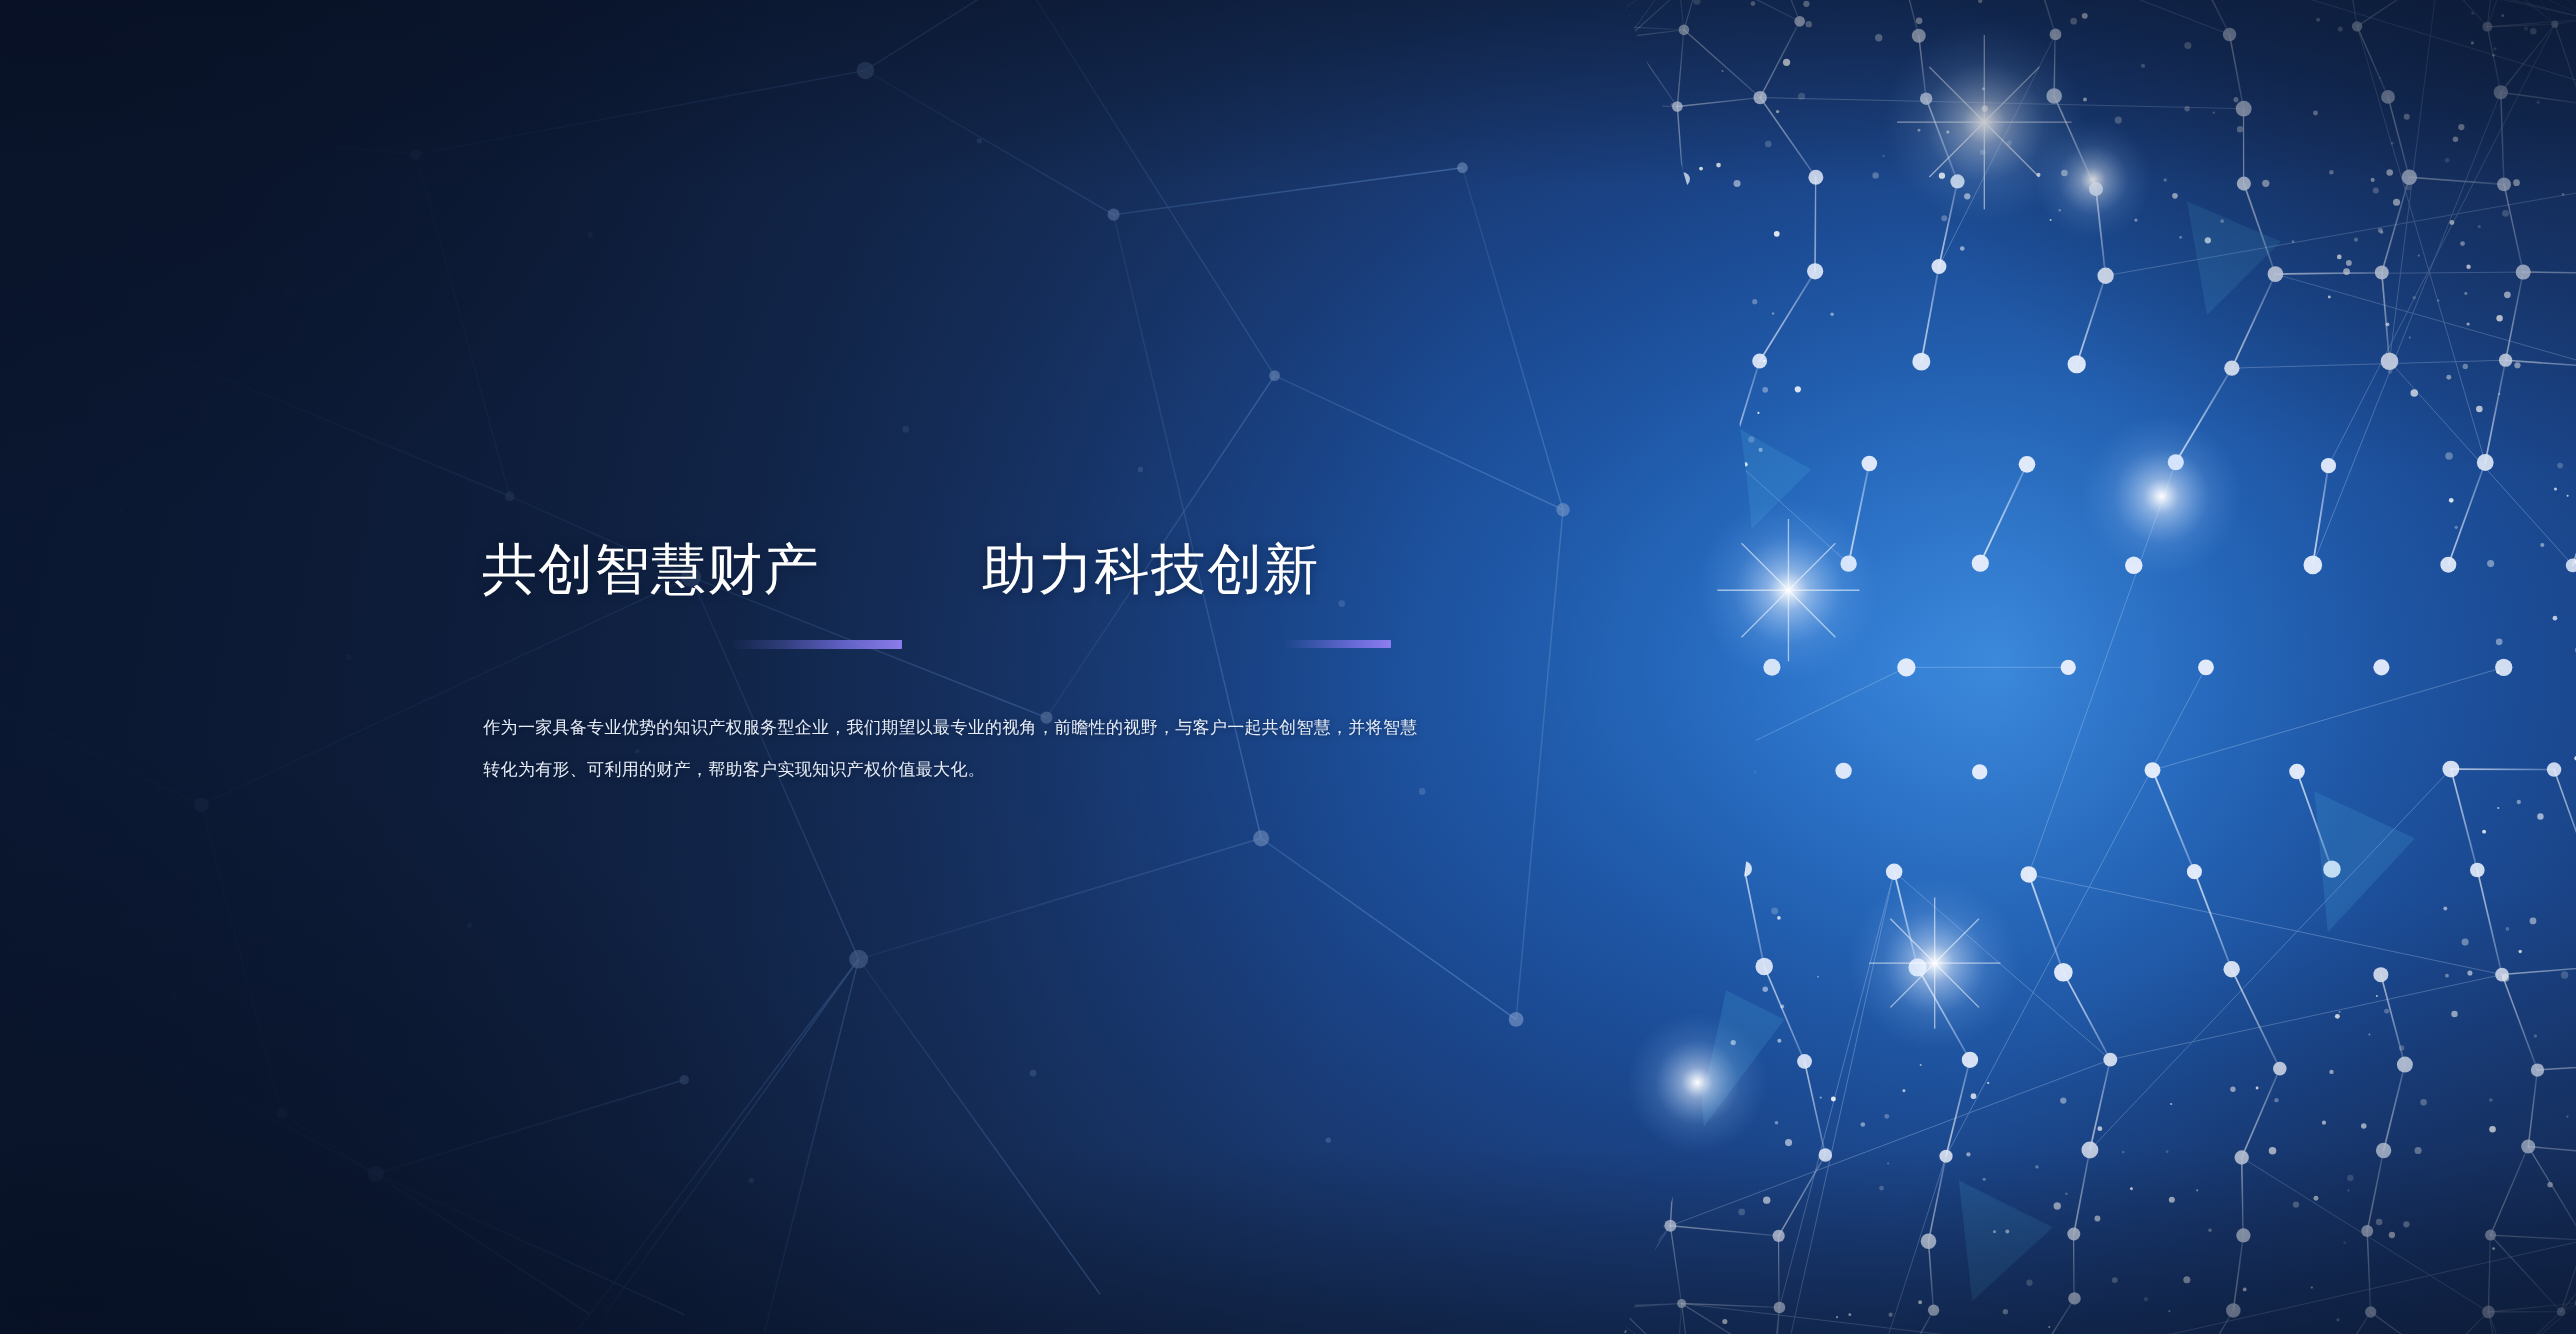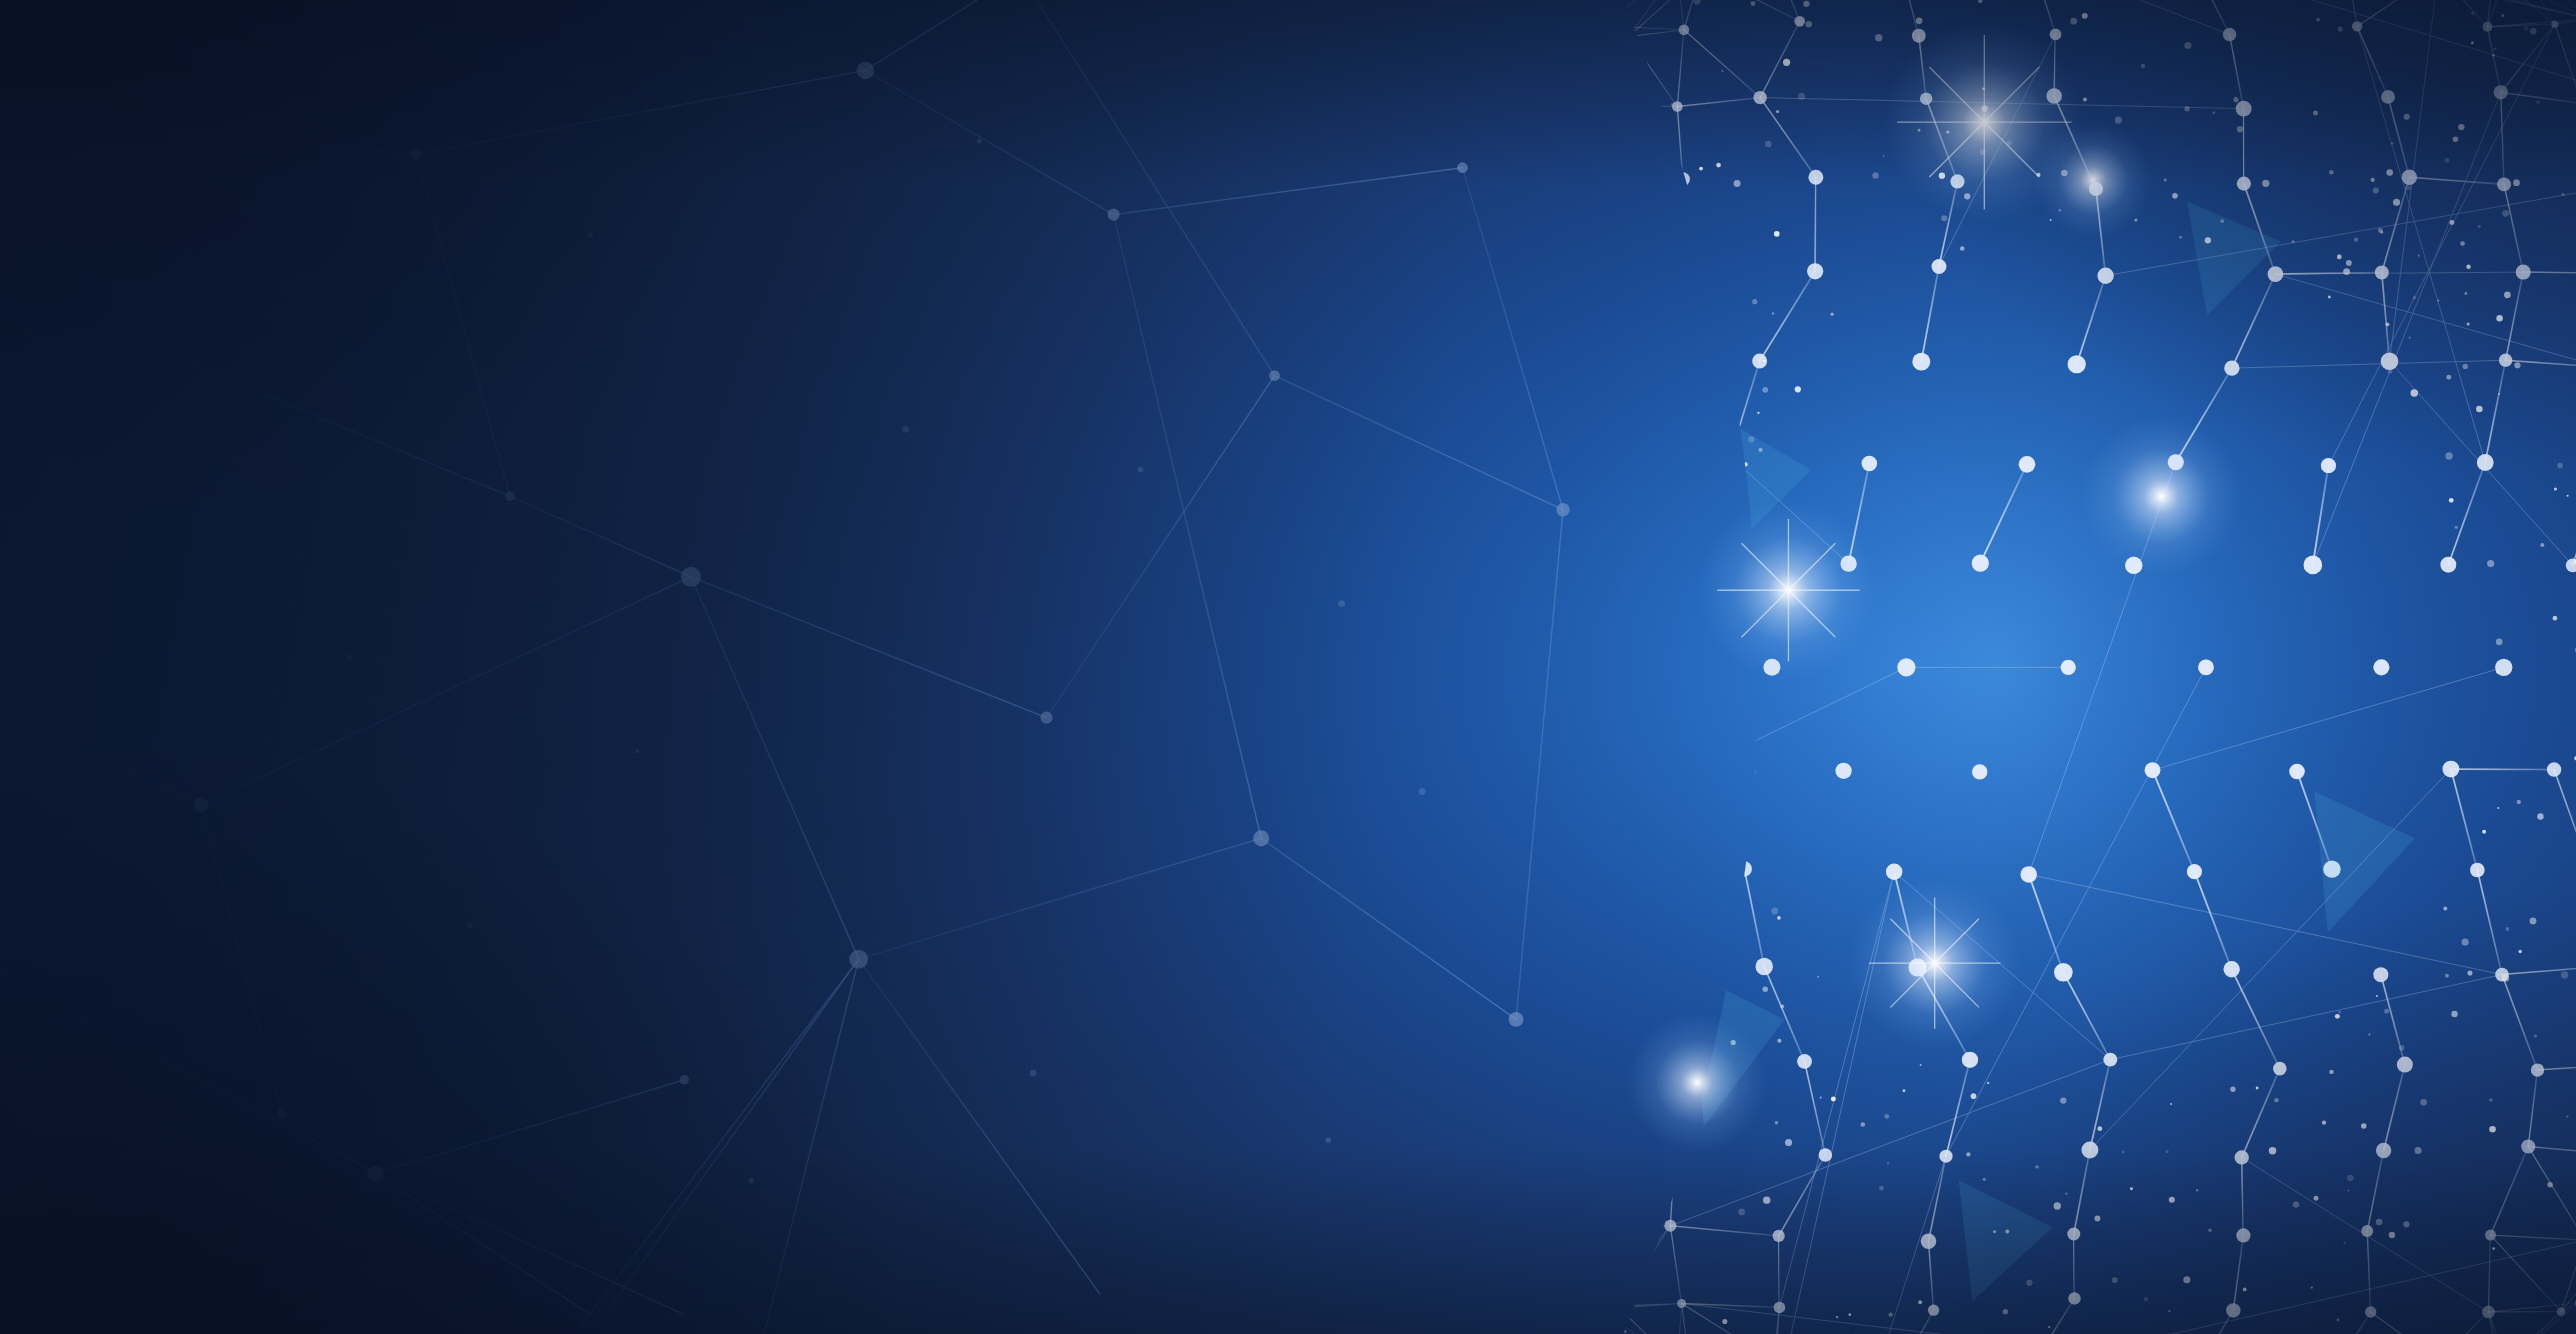--- a/index.html
+++ b/index.html
@@ -1033,15 +1033,26 @@
         <path d="M2560 880 H2772 M2666 774 V986 M2596 810 L2736 950 M2736 810 L2596 950"></path>
         <path d="M2786 1436 H2982 M2884 1338 V1534 M2818 1370 L2950 1502 M2950 1370 L2818 1502"></path>
       </g>
     </g>
   </svg>
 
   <div class="bg-darkleft"></div>
   <div class="bg-corner-dark"></div>
   <div class="bg-vignette"></div>
 
+  <div class="copy">
+    <div class="headline">
+      <span class="hl-part one">共创智慧财产</span>
+      <span class="hl-part two">助力科技创新</span>
+      <span class="rule one"></span>
+      <span class="rule two"></span>
+    </div>
+    <div class="body-copy">
+      <p>作为一家具备专业优势的知识产权服务型企业，我们期望以最专业的视角，前瞻性的视野，与客户一起共创智慧，并将智慧转化为有形、可利用的财产，帮助客户实现知识产权价值最大化。</p>
+    </div>
+  </div>
 
 </div>
 
 
 </body></html>

